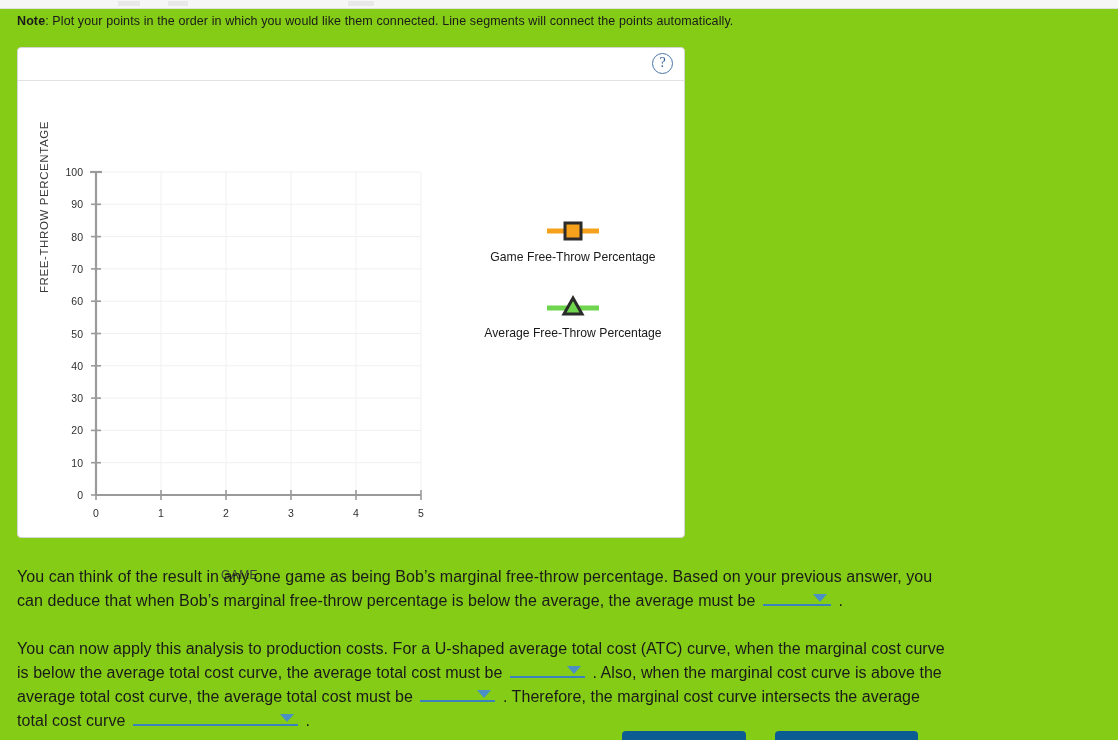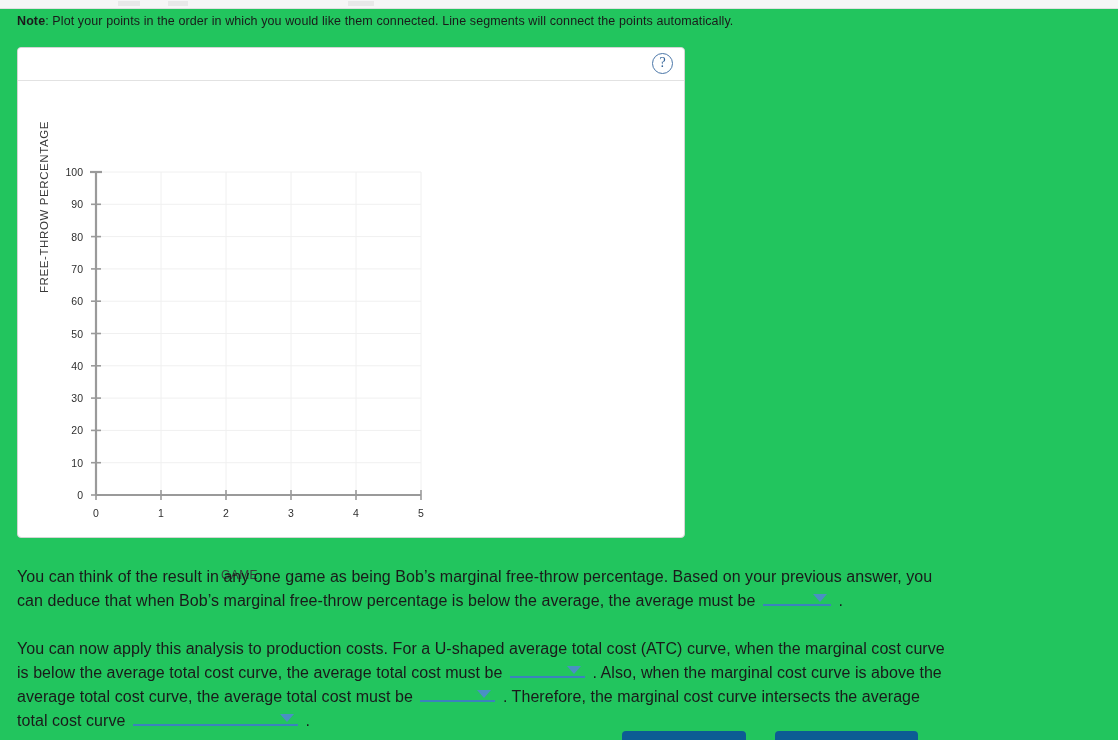--- a/index.html
+++ b/index.html
@@ -3,21 +3,21 @@
 <meta charset="utf-8">
 <style>
   * { box-sizing: border-box; }
   html, body {
     margin: 0; padding: 0;
     width: 1118px; height: 740px;
     background: #ffffff;
     font-family: "Liberation Sans", sans-serif;
     overflow: hidden;
   }
-  #page { position: relative; width: 1118px; height: 740px; background: #22c55e; padding-left: 43px; }
+  #page { position: relative; width: 1118px; height: 740px; background: #84cc16; padding-left: 43px; }
 
   
   .top-strip {
     position: absolute; left: 0; top: 0; width: 1118px; height: 9px;
     background: #f6f6f6; border-bottom: 1px solid #e0e0e0;
   }
   .top-strip-ghost {
     position: absolute; top: 1px; height: 5px;
     background: #dcdcdc; opacity: .55;
   }
@@ -192,20 +192,43 @@
       <g id="xticklabels">
             <text x="78" y="436" text-anchor="middle" font-size="10.5" fill="#2f2f2f" font-family="&quot;Liberation Sans&quot;, sans-serif">0</text>
             <text x="143" y="436" text-anchor="middle" font-size="10.5" fill="#2f2f2f" font-family="&quot;Liberation Sans&quot;, sans-serif">1</text>
             <text x="208" y="436" text-anchor="middle" font-size="10.5" fill="#2f2f2f" font-family="&quot;Liberation Sans&quot;, sans-serif">2</text>
             <text x="273" y="436" text-anchor="middle" font-size="10.5" fill="#2f2f2f" font-family="&quot;Liberation Sans&quot;, sans-serif">3</text>
             <text x="338" y="436" text-anchor="middle" font-size="10.5" fill="#2f2f2f" font-family="&quot;Liberation Sans&quot;, sans-serif">4</text>
             <text x="403" y="436" text-anchor="middle" font-size="10.5" fill="#2f2f2f" font-family="&quot;Liberation Sans&quot;, sans-serif">5</text>
           </g>
     </svg>
 
+    <div class="legend">
+
+      <div class="legend-row">
+        <div class="legend-mark">
+          <svg width="60" height="30" style="display:inline-block">
+            <line x1="4" y1="15" x2="56" y2="15" stroke="#F5A11B" stroke-width="5"></line>
+            <rect x="22" y="7" width="16" height="16" fill="#F5A11B" stroke="#2b2b2b" stroke-width="3"></rect>
+          </svg>
+        </div>
+        <div class="legend-text">Game Free-Throw Percentage</div>
+      </div>
+
+      <div class="legend-row">
+        <div class="legend-mark">
+          <svg width="60" height="30" style="display:inline-block">
+            <line x1="4" y1="16" x2="56" y2="16" stroke="#6FD44E" stroke-width="5"></line>
+            <polygon points="30,6 39,22 21,22" fill="#6FD44E" stroke="#2b2b2b" stroke-width="3"></polygon>
+          </svg>
+        </div>
+        <div class="legend-text">Average Free-Throw Percentage</div>
+      </div>
+
+    </div>
   </div>
 </div>
 
 <div class="para p1">
   <span>You can think of the result in any one game as being Bob’s marginal free-throw percentage. Based on your previous answer, you can deduce that when Bob’s marginal free-throw percentage is below the average, the average must be</span>
   <span class="dd dd-sm"><i class="chev"></i></span>
   <span>.</span>
 </div>
 
 <div class="para p2">

